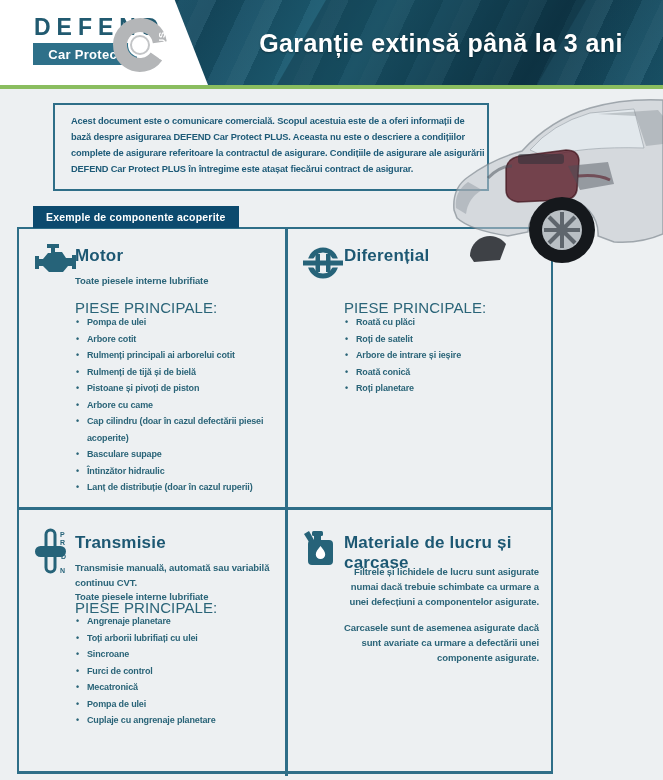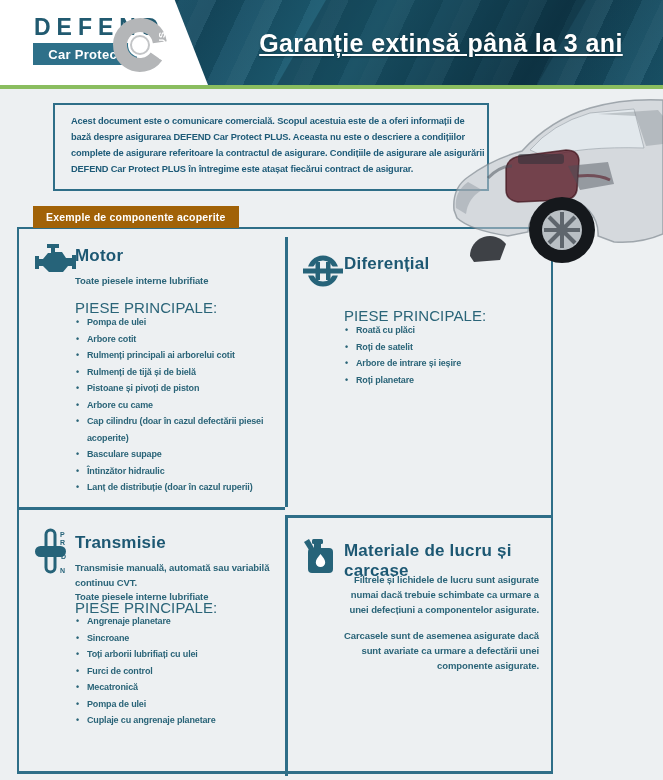--- a/index.html
+++ b/index.html
@@ -36,52 +36,51 @@
   .brand-box{
     position:absolute;left:33px;top:43px;width:104px;height:22px;
     background:#2e7089;color:#fff;font-size:13px;font-weight:bold;
     display:flex;align-items:center;justify-content:center;letter-spacing:.3px;
   }
   .plus-ring{position:absolute;left:111px;top:15px;width:60px;height:60px;}
   .header-title{
     position:absolute;left:225px;right:6px;top:29px;text-align:center;
     color:#fff;font-size:25px;font-weight:bold;letter-spacing:.4px;
     text-shadow:0 1px 2px rgba(0,0,0,.35);
-    text-decoration:underline;
   }
   .green-line{position:absolute;left:0;top:85px;width:663px;height:4px;background:#8abd5f;}
 
   
   .intro-box{
     position:absolute;left:17px;top:103px;width:436px;height:88px;
     border:2px solid #2e6e88;box-sizing:border-box;z-index:2;margin-left:36px;
   }
   .intro-text{
     position:absolute;left:16px;top:9px;width:414px;
     font-size:9.3px;font-weight:bold;color:#1e5b78;line-height:1.72;letter-spacing:-0.15px;
   }
 
   
   .car-wrap{position:absolute;right:0;top:58px;width:215px;height:205px;z-index:5;pointer-events:none;}
 
   
   .badge{
     position:absolute;left:33px;top:206px;height:22px;z-index:6;
-    background:#a16207;color:#fff;display:flex;align-items:center;
+    background:#0c4a6e;color:#fff;display:flex;align-items:center;
     padding:0 13px;font-size:10.5px;font-weight:bold;letter-spacing:.2px;
   }
 
   
   .grid{
     position:absolute;left:17px;top:227px;width:536px;height:547px;z-index:4;
     display:grid;grid-template-columns:1fr 1fr;grid-template-rows:278px 269px;
     border:2px solid #2e6e88;border-bottom-width:3px;box-sizing:border-box;
   }
   .cell{position:relative;box-sizing:border-box;}
-  .cell.col2{border-left:3px solid #2e6e88;margin-top:8px;}
+  .cell.col2{border-left:3px solid #2e6e88;}
   .cell.row2{border-top:3px solid #2e6e88;}
 
   .icon{position:absolute;left:15px;top:14px;}
   .panel-title{
     position:absolute;left:56px;font-size:17px;font-weight:bold;color:#1d5873;letter-spacing:.2px;
   }
   .panel-sub{
     position:absolute;left:56px;right:10px;
     font-size:9.5px;font-weight:bold;color:#2a6478;line-height:1.55;white-space:pre-line;letter-spacing:-0.1px;
   }
@@ -199,20 +198,21 @@
       <rect x="0" y="17.5" width="40" height="5" fill="#266379"></rect>
       <rect x="12.5" y="11" width="4.5" height="18" fill="#266379"></rect>
       <rect x="23" y="11" width="4.5" height="18" fill="#266379"></rect>
     </svg>
     <div class="panel-title">Diferențial</div>
     <div class="list-header">PIESE PRINCIPALE:</div>
     <ul class="bullet-list">
         <li>Roată cu plăci</li>
         <li>Roți de satelit</li>
         <li>Arbore de intrare și ieșire</li>
+        <li>Roată conică</li>
         <li>Roți planetare</li>
       </ul>
   </div>
 
   <div class="cell row2 cell-transmisie">
     <svg class="icon" width="38" height="46" viewBox="0 0 38 46">
       <rect x="12" y="2" width="9" height="42" rx="4.5" fill="none" stroke="#266379" stroke-width="3"></rect>
       <rect x="1" y="18" width="31" height="11" rx="5.5" fill="#266379"></rect>
       <g font-size="7" font-weight="bold" fill="#266379" font-family="Liberation Sans, sans-serif">
         <text x="26" y="9">P</text>
@@ -220,22 +220,22 @@
         <text x="27" y="31">D</text>
         <text x="26" y="45">N</text>
       </g>
     </svg>
     <div class="panel-title">Transmisie</div>
     <div class="panel-sub">Transmisie manuală, automată sau variabilă continuu CVT.
 Toate piesele interne lubrifiate</div>
     <div class="list-header">PIESE PRINCIPALE:</div>
     <ul class="bullet-list">
         <li>Angrenaje planetare</li>
+        <li>Toți arborii lubrifiați cu ulei</li>
         <li>Sincroane</li>
-        <li>Toți arborii lubrifiați cu ulei</li>
         <li>Furci de control</li>
         <li>Mecatronică</li>
         <li>Pompa de ulei</li>
         <li>Cuplaje cu angrenaje planetare</li>
       </ul>
   </div>
 
   <div class="cell col2 row2 cell-materiale">
     <svg class="icon" width="36" height="40" viewBox="0 0 36 40">
       <polygon points="6,14 1,6 6,3 11,12" fill="#266379"></polygon>

